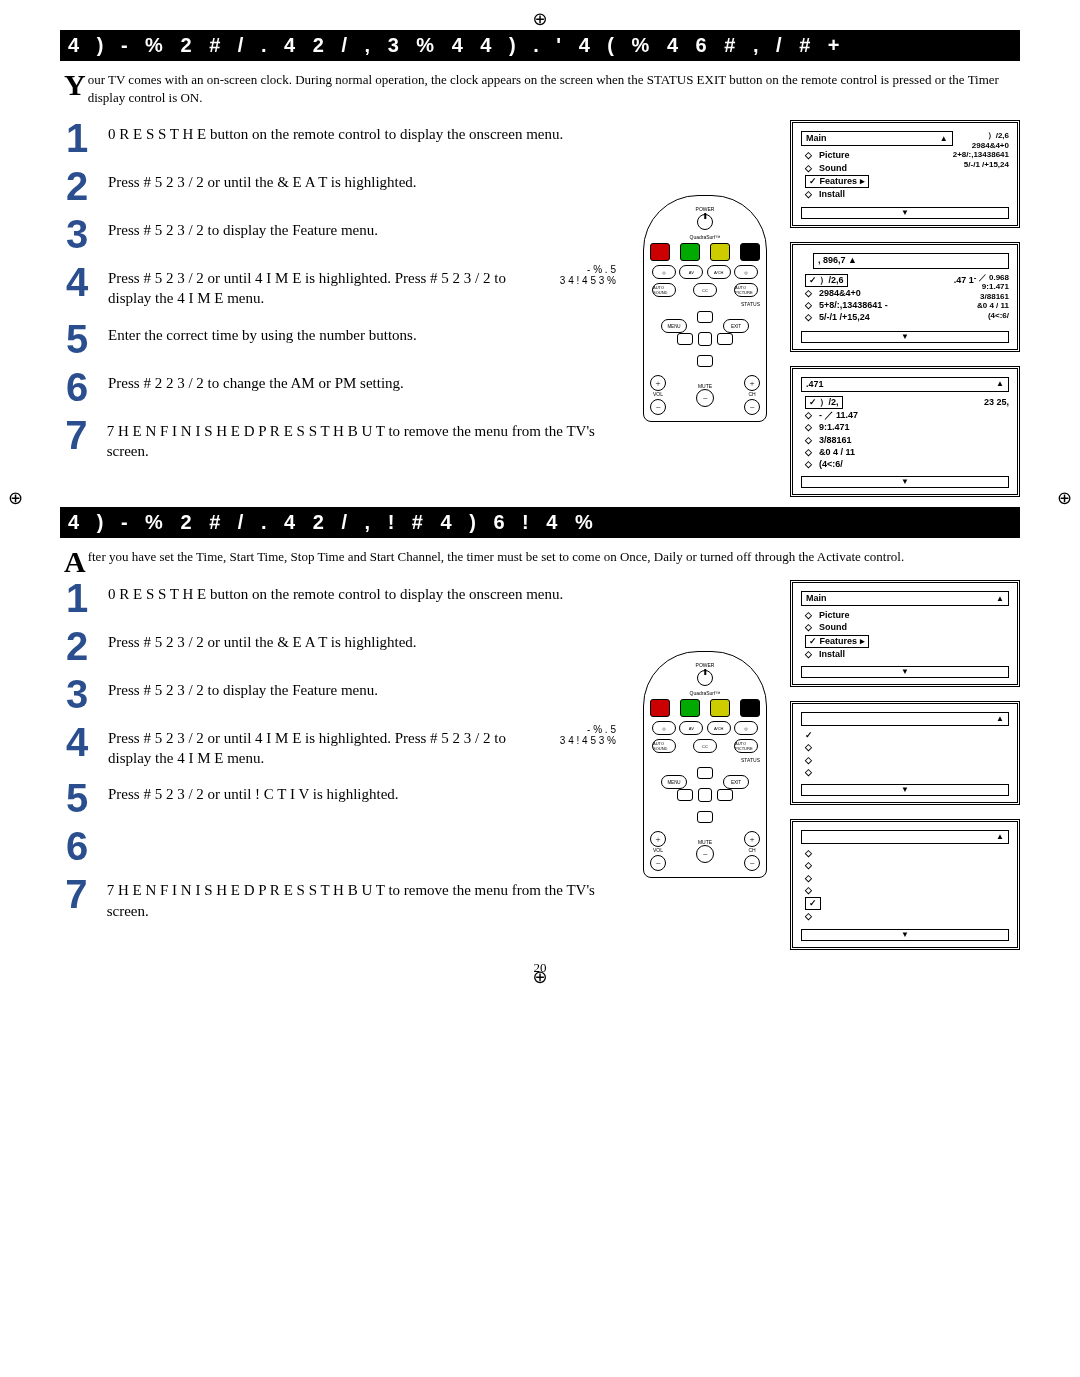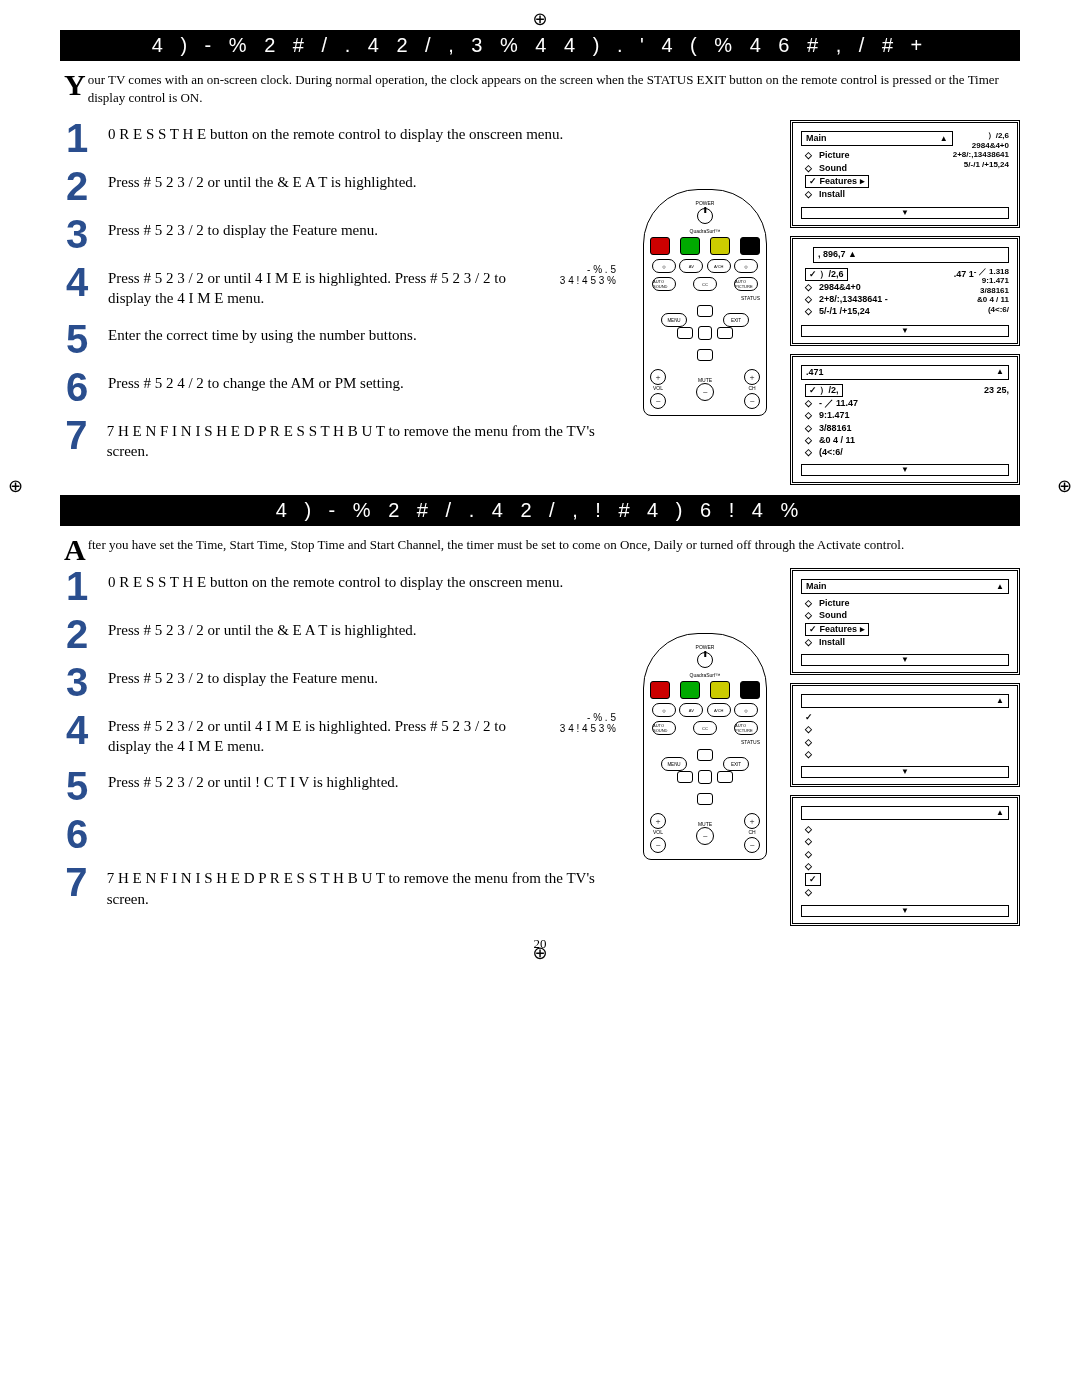--- a/index.html
+++ b/index.html
@@ -21,26 +21,25 @@
     color: #000;
   }
   .reg-top { top: 8px; left: 50%; transform: translateX(-50%);}
   .reg-left { top: 50%; left: 8px; transform: translateY(-50%);}
   .reg-right { top: 50%; right: 8px; transform: translateY(-50%);}
   .reg-bottom { bottom: 8px; left: 50%; transform: translateX(-50%);}
 
   .black-banner {
     background: #000;
     color: #fff;
-    text-align: center;
     font-size: 20px;
     letter-spacing: 6px;
     padding: 4px 8px;
     font-family: Arial, sans-serif;
-    font-weight: normal;
+    font-weight: bold;
     margin-bottom: 10px;
   }
   .intro-para {
     font-size: 13px;
     line-height: 1.35;
     margin: 0 0 14px 0;
     padding: 0 4px;
   }
   .intro-para .dropcap {
     float: left;
@@ -124,21 +123,21 @@
   .remote .vol-row{display:flex;justify-content:space-between;align-items:center;margin-top:4px;}
   .remote .plusminus{display:flex;flex-direction:column;align-items:center;font-size:7px;}
   .remote .pm-btn{width:14px;height:14px;border:1.2px solid #000;border-radius:50%;display:flex;align-items:center;justify-content:center;font-size:9px;}
   .remote .mute{width:16px;height:16px;border:1.2px solid #000;border-radius:50%;display:flex;align-items:center;justify-content:center;font-size:9px;}
   .remote .lbl-mute{font-size:5px;text-align:center;font-family:Arial,sans-serif;}
 
   .osd-col {
     width: 230px;
     display:flex;
     flex-direction:column;
-    gap:8px;
+    gap:14px;
   }
   .osd {
     border: 3px double #000;
     padding: 8px 8px 6px 8px;
     font-family: Arial, sans-serif;
     font-size: 9px;
     font-weight: bold;
     line-height: 1.25;
   }
   .osd-title {
@@ -200,21 +199,21 @@
           <span> - % . 5</span><br>
           <span>3 4 ! 4 5 3     %</span>
         </div>
       </div>
       <div class="step">
           <div class="step-num">5</div>
           <div class="step-text">Enter the correct time by using the number buttons.</div>
         </div>
       <div class="step">
           <div class="step-num">6</div>
-          <div class="step-text">Press  # 5 2 4 / 2    to change the AM or PM setting.</div>
+          <div class="step-text">Press  # 2 2 3 / 2    to change the AM or PM setting.</div>
         </div>
       <div class="step">
           <div class="step-num">7</div>
           <div class="step-text"> 7 H E N   F I N I S H E D     P R E S S   T H     B U T  to remove the menu from the TV's screen.</div>
         </div>
     </div>
 
     <div class="remote-col">
       <div class="remote">
         <div class="lbl-tiny">POWER</div>
@@ -318,29 +317,29 @@
                   <span>）/2,6</span>
                 </span>
                 <span style="margin-left:auto">.47 1</span>
               </div>
             <div class="osd-item">
                 <span class="mark">◇</span>
                 <span>2984&amp;4+0</span>
               </div>
             <div class="osd-item">
                 <span class="mark">◇</span>
-                <span>2+8/:,13438641 -</span>
+                <span>5+8/:,13438641 -</span>
               </div>
             <div class="osd-item">
                 <span class="mark">◇</span>
                 <span>5/-/1  /+15,24</span>
               </div>
           </div>
           <div class="osd-right">
-            <div>- ／  1.318</div>
+            <div>- ／  0.968</div>
             <div>9:1.471</div>
             <div>3/88161</div>
             <div>&amp;0  4  /  11</div>
             <div>(4&lt;:6/</div>
           </div>
         </div>
         <div class="osd-foot">▼</div>
       </div>
 
       <div class="osd">

